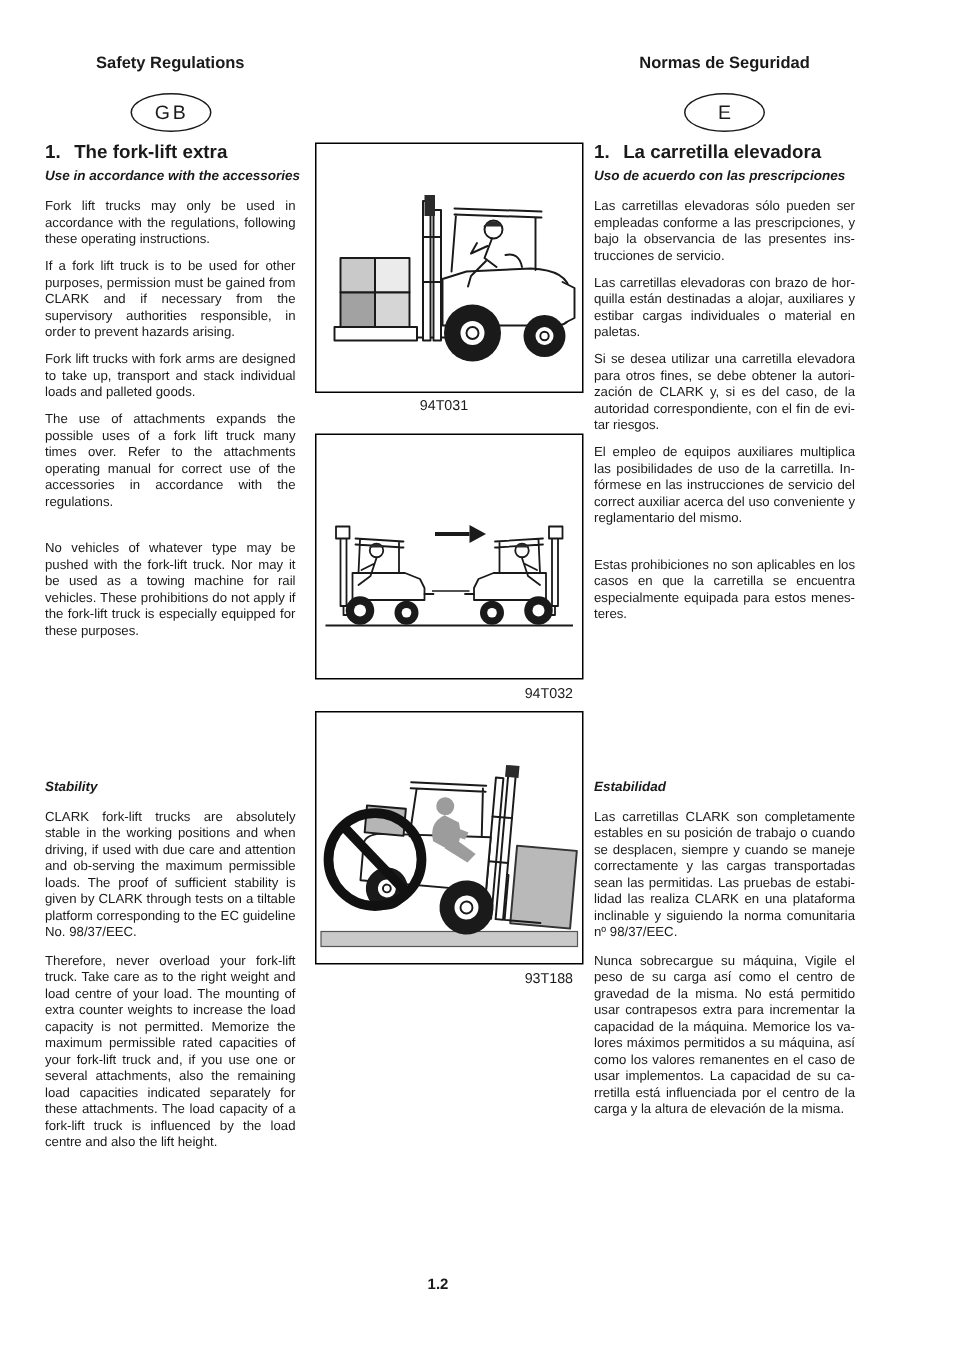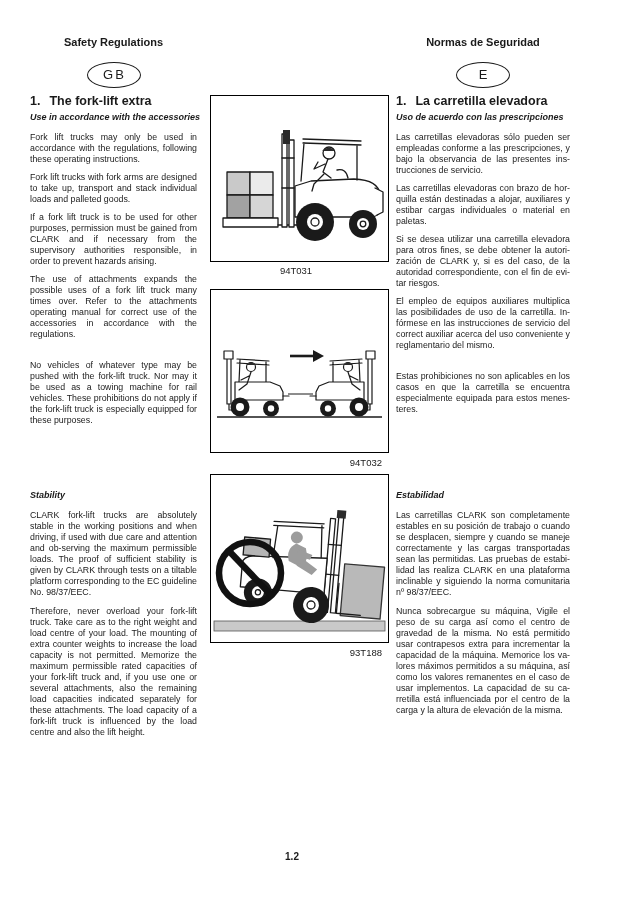--- a/index.html
+++ b/index.html
@@ -12,21 +12,21 @@
   .badge{display:inline-block;width:52px;height:24px;border:1.5px solid #1a1a1a;border-radius:50%;
          line-height:24px;font-size:13px;letter-spacing:2px;text-indent:2px;font-weight:400;}
   .col{width:167px;font-size:8.8px;line-height:11px;}
   .col-en{left:30px;top:96px;}
   .col-es{left:396px;top:96px;width:174px;}
   .col-heading{font-size:12.5px;font-weight:bold;margin-bottom:5px;white-space:nowrap;}
   .col-heading .ht{margin-left:9px;}
   .subheading{font-size:9px;font-weight:bold;font-style:italic;margin-bottom:9px;white-space:nowrap;}
   .col p{margin:0 0 7px 0;text-align:justify;}
   .gap-before{margin-top:20px !important;}
-  .stab{width:167px;font-size:8.8px;line-height:11px;top:490px;}
+  .stab{width:167px;font-size:8.8px;line-height:11px;top:519px;}
   .stab-en{left:30px;}
   .stab-es{left:396px;width:174px;}
   .stab-heading{font-size:9px;font-weight:bold;font-style:italic;margin-bottom:9px;}
   .stab p{margin:0 0 8px 0;text-align:justify;}
   .figframe{left:210px;width:179px;border:1px solid #000;background:#fff;box-sizing:border-box;}
   .fig1{top:95px;height:167px;}
   .fig2{top:289px;height:164px;}
   .fig3{top:474px;height:169px;}
   .figframe svg{display:block;width:100%;height:100%;}
   .figcap{left:210px;width:179px;text-align:right;padding-right:7px;box-sizing:border-box;
@@ -45,22 +45,22 @@
 <div class="abs badge-wrap hdr-right">
   <span class="badge">E</span>
 </div>
 
 <div class="abs col col-en">
   <div class="col-heading">
     <span>1.</span><span class="ht">The fork-lift extra</span>
   </div>
   <div class="subheading">Use in accordance with the accessories</div>
   <p>Fork lift trucks may only be used in accordance with the regulations, following these operating instructions.</p>
+  <p>If a fork lift truck is to be used for other purposes, permission must be gained from CLARK and if necessary from the supervisory authorities responsible, in order to prevent hazards arising.</p>
   <p>Fork lift trucks with fork arms are designed to take up, transport and stack individual loads and palleted goods.</p>
-  <p>If a fork lift truck is to be used for other purposes, permission must be gained from CLARK and if necessary from the supervisory authorities responsible, in order to prevent hazards arising.</p>
   <p>The use of attachments expands the possible uses of a fork lift truck many times over. Refer to the attachments operating manual for correct use of the accessories in accordance with the regulations.</p>
   <p class="gap-before">No vehicles of whatever type may be pushed with the fork-lift truck. Nor may it be used as a towing machine for rail vehicles. These prohibitions do not apply if the fork-lift truck is especially equipped for these purposes.</p>
 </div>
 
 <div class="abs col col-es">
   <div class="col-heading">
     <span>1.</span><span class="ht">La carretilla elevadora</span>
   </div>
   <div class="subheading">Uso de acuerdo con las prescripciones</div>
   <p>Las carretillas elevadoras sólo pueden ser empleadas conforme a las prescripciones, y bajo la observancia de las presentes ins-trucciones de servicio.</p>

